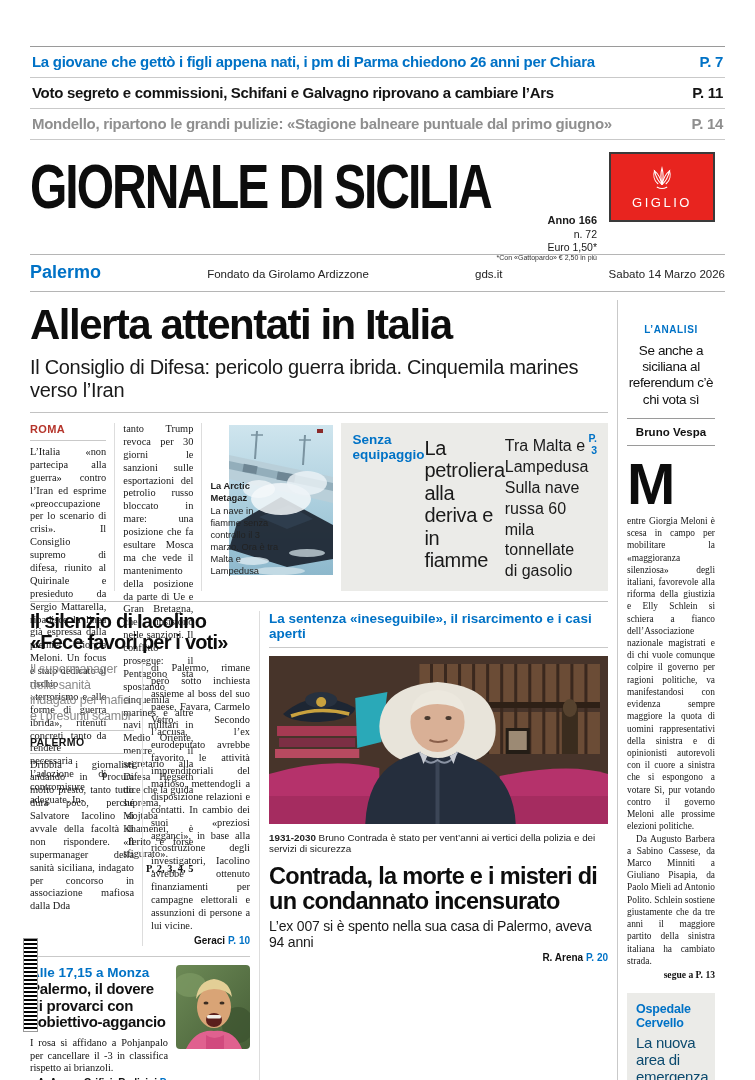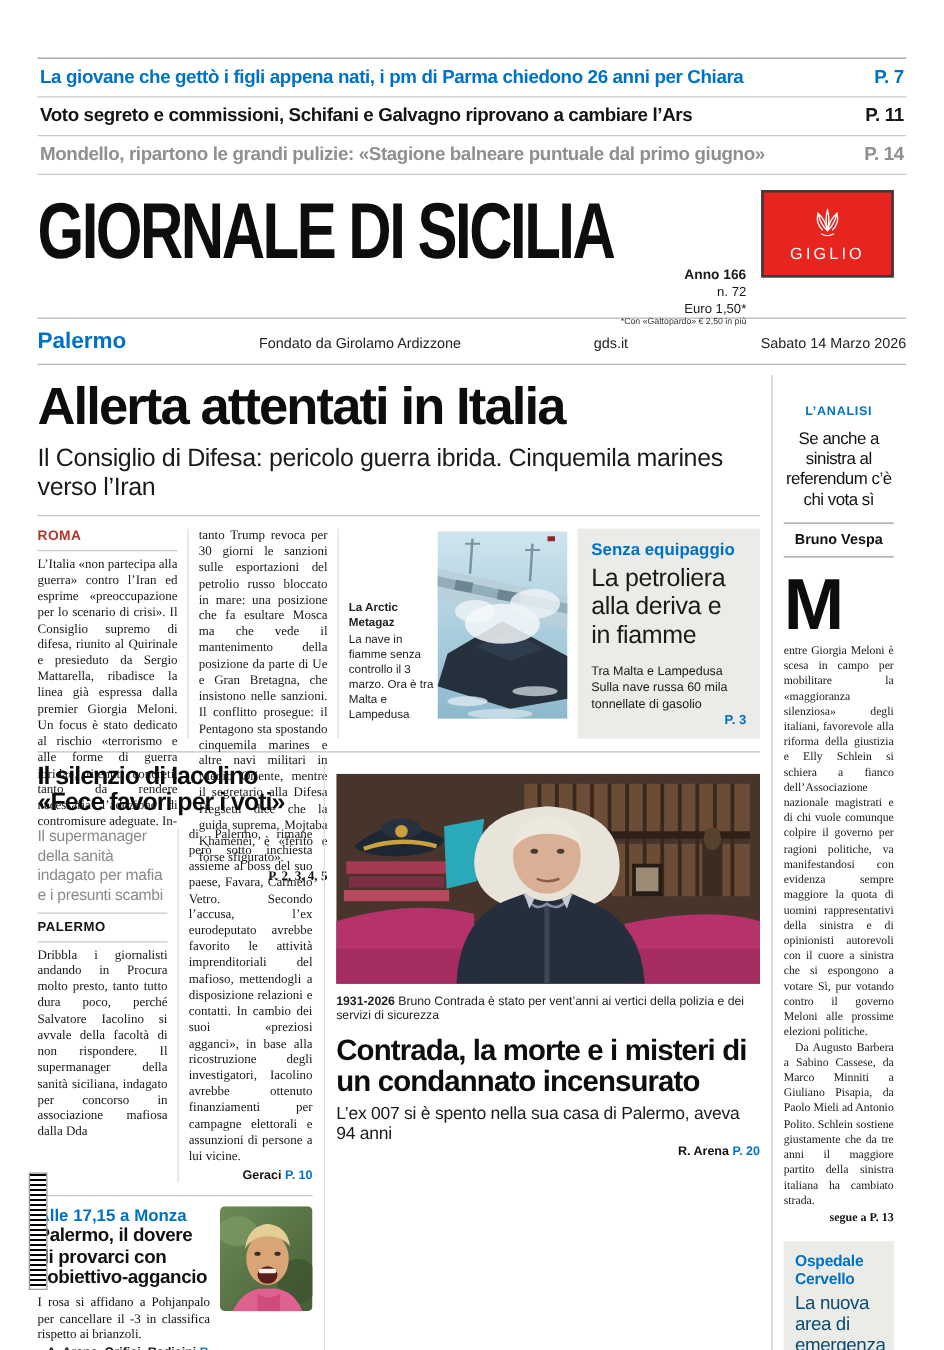--- a/index.html
+++ b/index.html
@@ -40,23 +40,23 @@
   .kicker-red { color:#b5342a; font-weight:bold; font-size:11px; letter-spacing:0.4px; }
   .kicker-blue { color:#0072c6; font-weight:bold; font-size:13.5px; }
   .rule { border:0; border-top:1px solid #c9c9c9; margin:5px 0; }
   .pages-ref { text-align:right; font-weight:bold; font-size:10.5px; margin-top:2px; font-family:"Liberation Serif",serif; }
 
   .media { width:184px; position:relative; border-left:1px solid #ddd; padding-left:20px; }
   .media .photo { position:absolute; right:0; top:2px; width:104px; height:150px; }
   .media .cap { position:absolute; left:8px; bottom:14px; width:72px; font-size:9.3px; line-height:1.3; color:#222; }
   .media .cap .b { font-weight:bold; }
 
-  .graybox { flex:1; background:#ebebe8; padding:9px 11px; display:flex; flex-direction:column; }
+  .graybox { flex:1; background:#ebebe8; padding:9px 11px; display:flex; flex-direction:row; }
   .graybox .gb-title { font-size:20px; font-weight:400; letter-spacing:-0.3px; line-height:1.12; color:#1a1a1a; margin-top:5px; }
-  .graybox .gb-text { font-size:10px; line-height:1.3; color:#1a1a1a; margin-top:auto; }
+  .graybox .gb-text { font-size:16px; line-height:1.3; color:#1a1a1a; margin-top:auto; }
   .graybox .gb-page { text-align:right; font-weight:bold; font-size:10.5px; color:#0072c6; }
 
   .second-band { display:flex; border-top:1px solid #c2c2c2; margin-top:10px; padding-top:9px; }
   .band-left { width:230px; border-right:1px solid #ddd; padding-right:9px; }
   .band-center { flex:1; padding-left:9px; }
 
   .iac-title { font-size:20px; font-weight:bold; letter-spacing:-0.8px; line-height:1.05; color:#0d0d0d; margin-bottom:9px; }
   .duo { display:flex; gap:8px; }
   .duo .ca { width:104px; }
   .duo .cb { flex:1; border-left:1px solid #ddd; padding-left:8px; }
@@ -248,20 +248,21 @@
               <ellipse cx="46" cy="38" rx="2.5" ry="1.6" fill="#3a2c22"></ellipse>
               <ellipse cx="38" cy="55" rx="8" ry="7" fill="#5a1f1c"></ellipse>
               <rect x="31" y="50" width="14" height="3.5" rx="1.5" fill="#f2efe8"></rect>
               <path d="M10 84 Q20 64 38 66 Q58 64 66 84 Z" fill="#e0618f"></path>
               <path d="M30 70 Q38 76 48 70 L48 84 L30 84 Z" fill="#d14a7e"></path>
             </svg>
           </div>
         </div>
 
         <div class="band-center">
+          <div class="ctr-kicker">La sentenza «ineseguibile», il risarcimento e i casi aperti</div>
           <svg class="ctr-photo" viewBox="0 0 338 168" preserveAspectRatio="none">
             <rect width="338" height="168" fill="#47342a"></rect>
             <g fill="#6b4c36">
               <rect x="150" y="8" width="180" height="40"></rect>
                 <rect x="150" y="56" width="180" height="42"></rect>
             </g>
             <g stroke="#3a281e" stroke-width="3">
               <line x1="162" y1="8" x2="162" y2="98"></line>
                 <line x1="176" y1="8" x2="176" y2="98"></line>
                 <line x1="190" y1="8" x2="190" y2="98"></line>
@@ -300,36 +301,36 @@
             <ellipse cx="158" cy="62" rx="3" ry="2" fill="#4a3a30"></ellipse>
             <ellipse cx="179" cy="62" rx="3" ry="2" fill="#4a3a30"></ellipse>
             <path d="M160 84 Q168 88 178 84" stroke="#8a5f4a" stroke-width="2" fill="none"></path>
             <path d="M96 168 Q98 118 134 102 L150 96 Q168 108 188 96 L206 104 Q244 122 246 168 Z" fill="#252e3d"></path>
             <path d="M168 104 L168 168" stroke="#3c4657" stroke-width="4"></path>
             <path d="M150 96 Q158 112 168 104 Q178 112 188 96" fill="none" stroke="#8a93a3" stroke-width="2"></path>
             <polygon points="150,96 158,100 154,108" fill="#c8ccd4"></polygon>
             <polygon points="188,96 180,100 184,108" fill="#c8ccd4"></polygon>
           </svg>
           <div class="ctr-cap">
-            <span class="b">1931-2026</span>
+            <span class="b">1931-2030</span>
             <span>Bruno Contrada è stato per vent’anni ai vertici della polizia e dei servizi di sicurezza</span>
           </div>
           <div class="ctr-h2">Contrada, la morte e i misteri di un condannato incensurato</div>
           <div class="ctr-deck">L’ex 007 si è spento nella sua casa di Palermo, aveva 94 anni</div>
           <div class="byline">
             <span class="by">R. Arena</span>
             <span class="pg">P. 20</span>
           </div>
         </div>
       </div>
     </div>
 
     <div class="sidebar">
       <div class="sb-label">L’ANALISI</div>
-      <div class="sb-head">Se anche a sinistra al referendum c’è chi vota sì</div>
+      <div class="sb-head">Se anche a siciliana al referendum c’è chi vota sì</div>
       <div class="sb-author">Bruno Vespa</div>
       <div class="sb-drop">M</div>
       <div class="sb-body">entre Giorgia Meloni è scesa in campo per mobilitare la «maggioranza silenziosa» degli italiani, favorevole alla riforma della giustizia e Elly Schlein si schiera a fianco dell’Associazione nazionale magistrati e di chi vuole comunque colpire il governo per ragioni politiche, va manifestandosi con evidenza sempre maggiore la quota di uomini rappresentativi della sinistra e di opinionisti autorevoli con il cuore a sinistra che si espongono a votare Sì, pur votando contro il governo Meloni alle prossime elezioni politiche.</div>
       <div class="sb-body">Da Augusto Barbera a Sabino Cassese, da Marco Minniti a Giuliano Pisapia, da Paolo Mieli ad Antonio Polito. Schlein sostiene giustamente che da tre anni il maggiore partito della sinistra italiana ha cambiato strada.</div>
       <div class="sb-segue">segue a P. 13</div>
 
       <div class="sb-box">
         <div class="k">Ospedale Cervello</div>
         <div class="t">La nuova area di emergenza</div>
         <div class="by">

